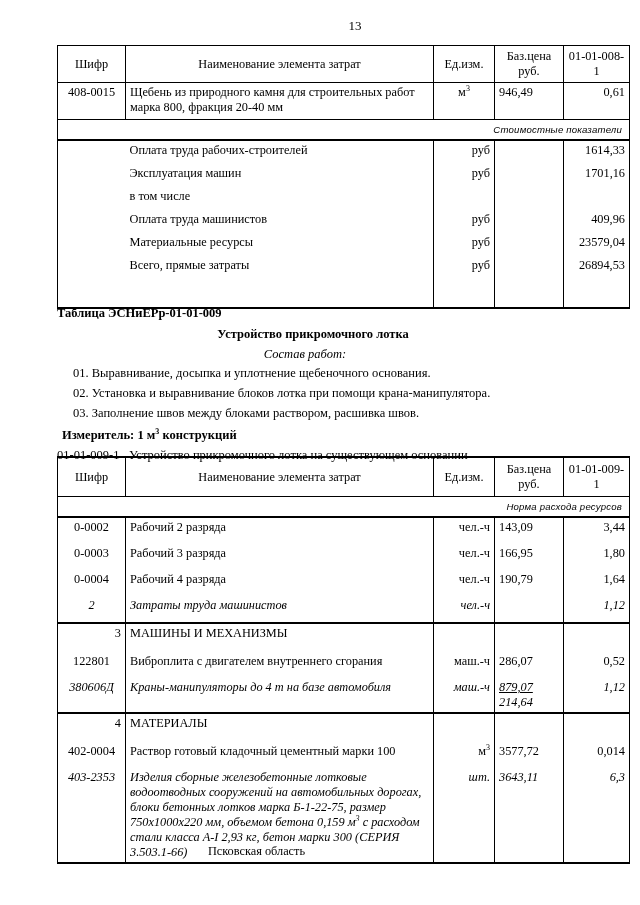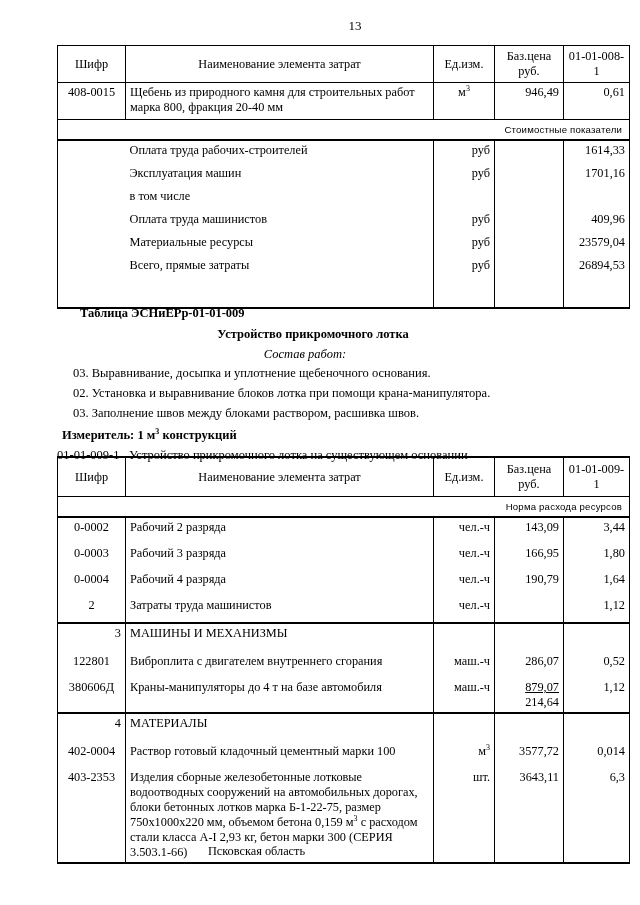--- a/index.html
+++ b/index.html
@@ -42,26 +42,26 @@
     font-size: 12.3px;
   }
   .doc-table td, .doc-table th {
     border: 1px solid #000;
     padding: 2px 4px;
     vertical-align: top;
     font-weight: normal;
     line-height: 15px;
   }
   .thick-top { border-top-width: 2px !important; }
-  .thick-bottom { border-bottom-width: 2px !important; }
+  .thick-bottom { border-bottom-width: 2px !important; font-style: italic; }
 
   .c-code   { width: 59px;  text-align: center; }
   .c-name   { width: 299px; text-align: left; }
   .c-unit   { width: 52px;  text-align: center; }
-  .c-price  { width: 60px;  text-align: right; padding-right: 6px; }
+  .c-price  { width: 60px;  text-align: left; padding-right: 6px; }
   .c-norm   { width: 57px;  text-align: right; padding-right: 6px; }
 
   .hdr td {
     text-align: center;
     vertical-align: middle;
     padding-top: 3px;
     padding-bottom: 3px;
     font-size: 12.3px;
   }
   .hdr .c-price { text-align: center; padding-right: 4px; }
@@ -94,21 +94,21 @@
 
   
   .t1-hdr td { height: 26px; }
   .t1-item td { height: 32px; }
   .t1-line td { height: 19px; }
   .t1-tail td { height: 24px; }
 
   
   .mid-block { position: absolute; left: 0; top: 305px; width: 640px; }
   .tbl-title {
-    margin-left: 80px;
+    margin-left: 57px;
     font-weight: bold;
     font-size: 12.5px;
     line-height: 17px;
   }
   .work-title {
     text-align: center;
     font-weight: bold;
     font-size: 12.5px;
     line-height: 18px;
     margin-top: 3px;
@@ -240,21 +240,21 @@
         <td class="c-norm no-top thick-bottom"></td>
       </tr>
     </tbody>
       </table>
   </div>
 
   <div class="mid-block">
     <div class="tbl-title">Таблица  ЭСНиЕРр-01-01-009</div>
     <div class="work-title">Устройство прикромочного лотка</div>
     <div class="sostav">Состав работ:</div>
-    <div class="work-item">03. Выравнивание, досыпка и уплотнение щебеночного основания.</div>
+    <div class="work-item">01. Выравнивание, досыпка и уплотнение щебеночного основания.</div>
     <div class="work-item">02. Установка и выравнивание блоков лотка при помощи крана-манипулятора.</div>
     <div class="work-item">03. Заполнение швов между блоками раствором, расшивка швов.</div>
     <div class="izmeritel">
       <span>Измеритель: 1 м</span><sup>3</sup><span> конструкций</span>
     </div>
     <div class="code-line">
       <span class="cl-code">01-01-009-1</span><span>Устройство прикромочного лотка на существующем основании</span>
     </div>
   </div>
 

